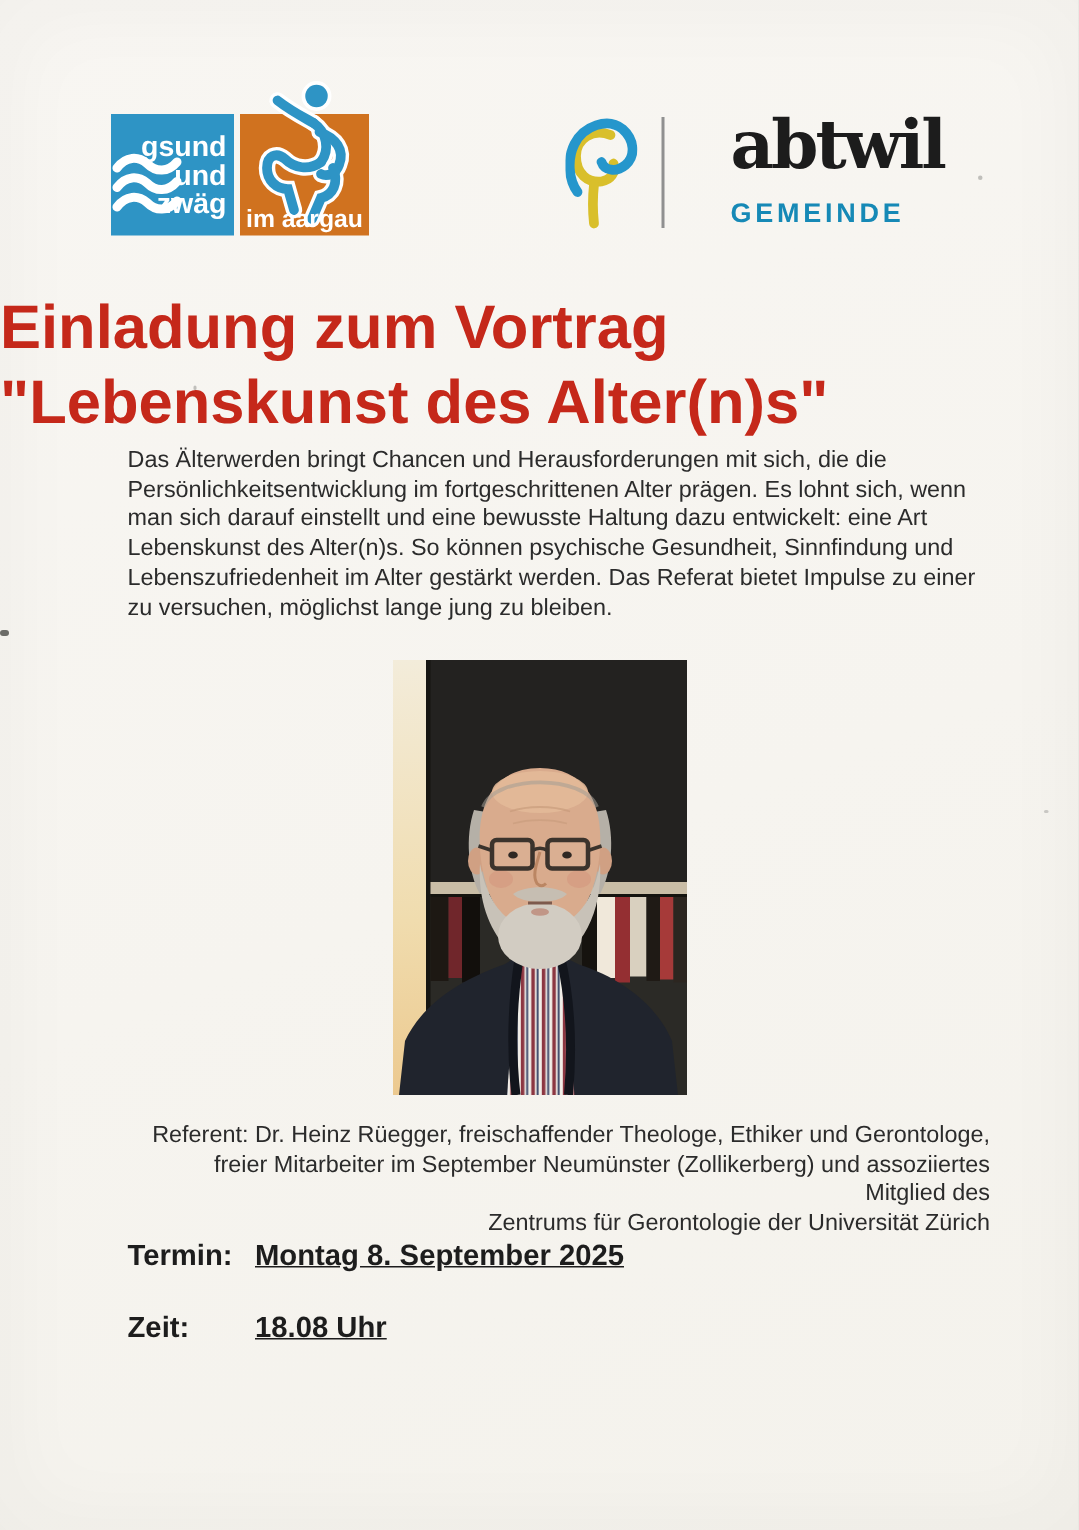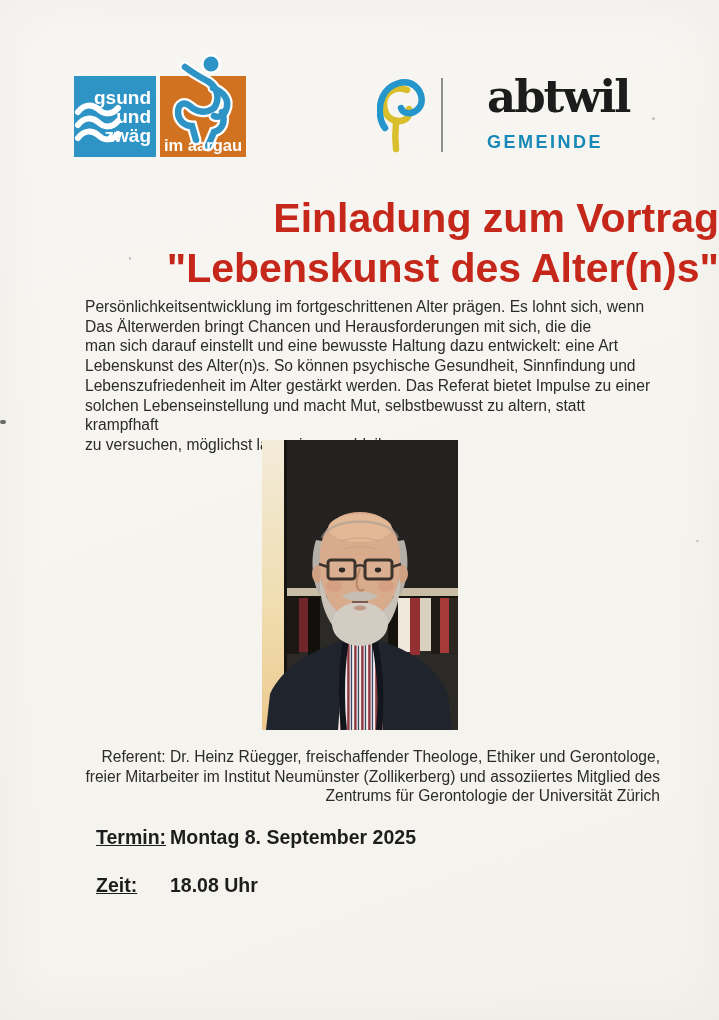--- a/index.html
+++ b/index.html
@@ -22,34 +22,34 @@
   .abtwil-name{
     font-family:"DejaVu Serif","Liberation Serif",serif;
     font-weight:bold;font-size:45px;line-height:46px;
     letter-spacing:-2px;color:#1c1c1c;
   }
   .abtwil-subtitle{
     margin-top:12px;
     font-weight:bold;font-size:18px;letter-spacing:2.5px;color:#1689b6;
   }
   
-  .title{position:absolute;left:0;right:0;top:193px;text-align:right;
+  .title{position:absolute;left:0;right:0;top:193px;text-align:left;
     font-weight:bold;font-size:41px;line-height:50px;color:#c5281a;}
   
   .intro{position:absolute;left:85px;top:297px;width:575px;
     font-size:15.6px;line-height:19.7px;color:#2b2b2b;}
   .referent{position:absolute;left:85px;top:747px;width:575px;
     font-size:15.6px;line-height:19.7px;color:#2b2b2b;text-align:right;}
   
   .photo{position:absolute;left:262px;top:440px;width:196px;height:290px;}
   
   .details{position:absolute;left:85px;top:826px;width:560px;}
   .detail-row{position:relative;height:48px;font-weight:bold;font-size:19.5px;color:#1d1d1d;}
-  .detail-label{position:absolute;left:11px;top:0;text-decoration:underline;}
-  .detail-value{position:absolute;left:85px;top:0;}
+  .detail-label{position:absolute;left:0;top:0;}
+  .detail-value{position:absolute;left:85px;top:0;text-decoration:underline;}
   
   .speck{position:absolute;background:#8a8a86;border-radius:2px;}
   .speck.s1{left:0;top:420px;width:6px;height:4px;background:#6b6b67;}
   .speck.s2{left:652px;top:117px;width:3px;height:3px;opacity:.5;}
   .speck.s3{left:129px;top:257px;width:2px;height:3px;opacity:.5;}
   .speck.s4{left:696px;top:540px;width:3px;height:2px;opacity:.4;}
 </style>
 </head>
 <body>
 
@@ -104,26 +104,25 @@
       <div class="abtwil-subtitle">GEMEINDE</div>
     </div>
   </div>
 
   <div class="title">
     <div>Einladung zum Vortrag</div>
     <div>"Lebenskunst des Alter(n)s"</div>
   </div>
 
   <div class="intro">
+    <div>Das Älterwerden bringt Chancen und Herausforderungen mit sich, die die</div>
     <div>Persönlichkeitsentwicklung im fortgeschrittenen Alter prägen. Es lohnt sich, wenn</div>
-    <div>Das Älterwerden bringt Chancen und Herausforderungen mit sich, die die</div>
     <div>man sich darauf einstellt und eine bewusste Haltung dazu entwickelt: eine Art</div>
     <div>Lebenskunst des Alter(n)s. So können psychische Gesundheit, Sinnfindung und</div>
     <div>Lebenszufriedenheit im Alter gestärkt werden. Das Referat bietet Impulse zu einer</div>
-    <div>solchen Lebenseinstellung und macht Mut, selbstbewusst zu altern, statt krampfhaft</div>
     <div>zu versuchen, möglichst lange jung zu bleiben.</div>
   </div>
 
   <div class="photo">
     <svg width="196" height="290" viewBox="0 0 196 290">
       <defs>
         <linearGradient id="stripGrad" x1="0" y1="0" x2="0" y2="1">
           <stop offset="0" stop-color="#f3ecda"></stop>
           <stop offset="0.6" stop-color="#f0dcae"></stop>
           <stop offset="1" stop-color="#ecc98f"></stop>
@@ -199,21 +198,21 @@
           <path d="M 93,127 C 96,125 100,125 103,127" stroke-width="2.5" fill="none"></path>
           <path d="M 66,127 L 57,124" stroke-width="2.5" fill="none"></path>
           <path d="M 130,127 L 139,124" stroke-width="2.5" fill="none"></path>
         </g>
       </g>
     </svg>
   </div>
 
   <div class="referent">
     <div>Referent: Dr. Heinz Rüegger, freischaffender Theologe, Ethiker und Gerontologe,</div>
-    <div>freier Mitarbeiter im Institut Neumünster (Zollikerberg) und assoziiertes Mitglied des</div>
+    <div>freier Mitarbeiter im September Neumünster (Zollikerberg) und assoziiertes Mitglied des</div>
     <div>Zentrums für Gerontologie der Universität Zürich</div>
   </div>
 
   <div class="details">
     <div class="detail-row">
       <span class="detail-label">Termin:</span>
       <span class="detail-value">Montag 8. September 2025</span>
     </div>
     <div class="detail-row">
       <span class="detail-label">Zeit:</span>

